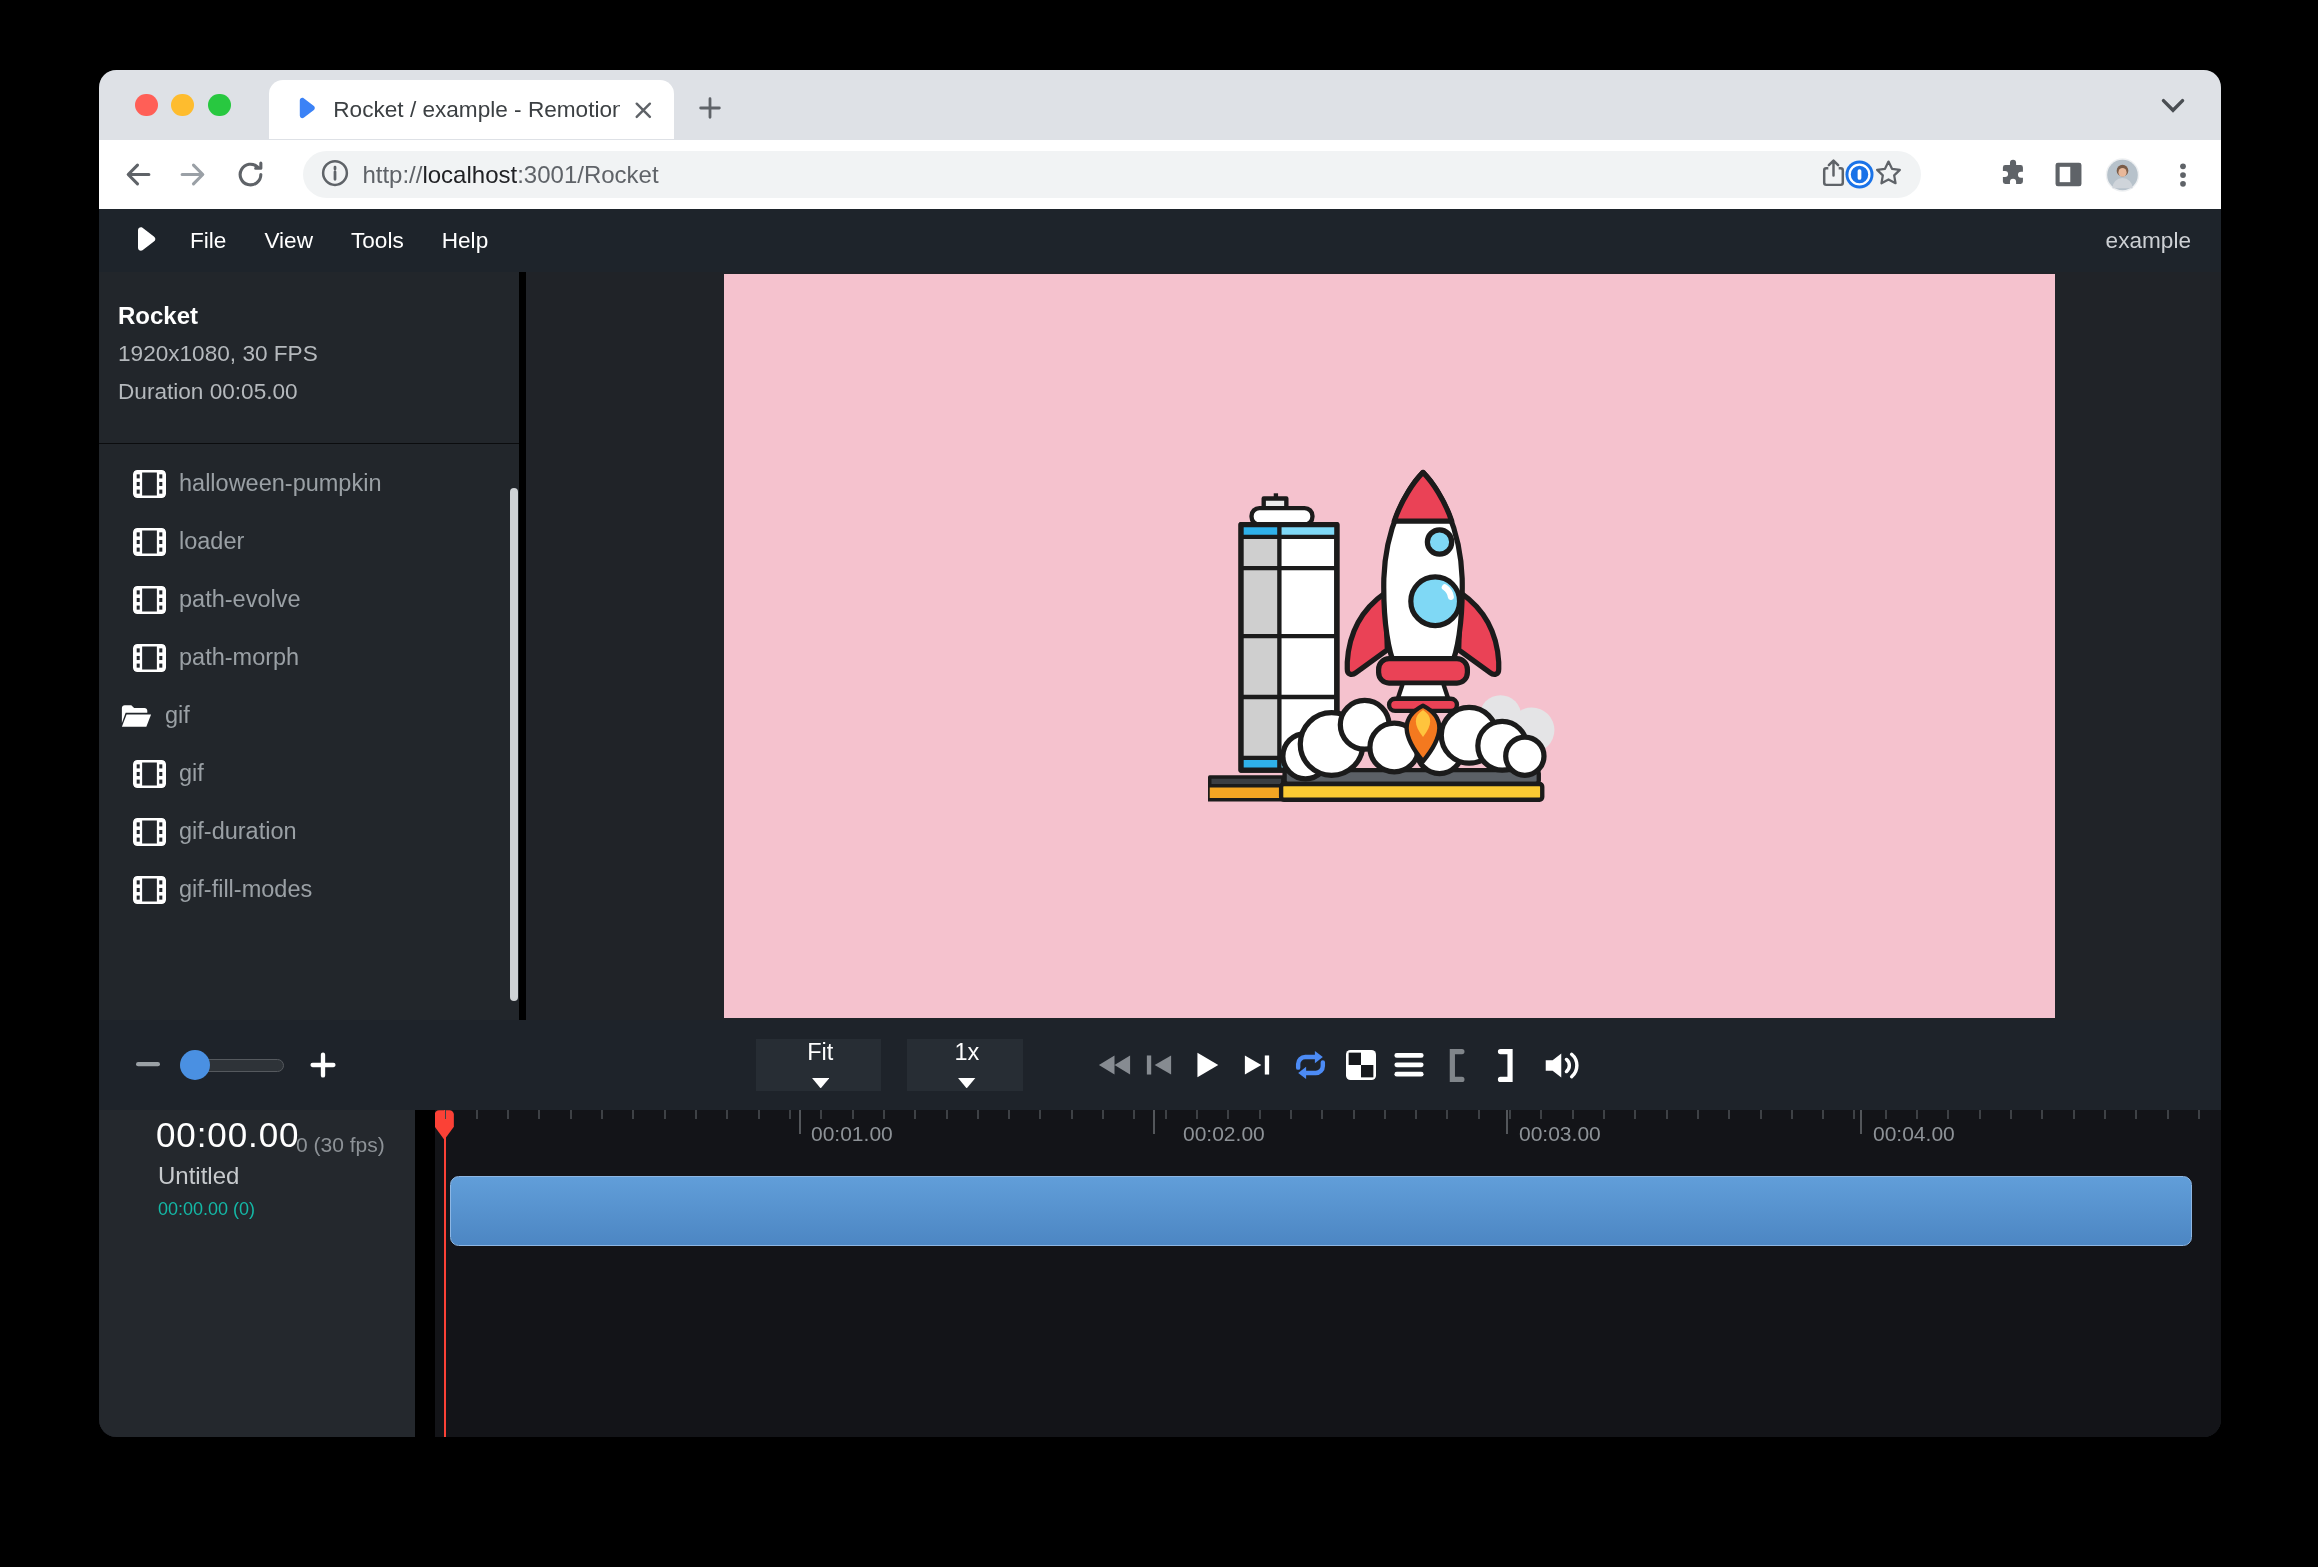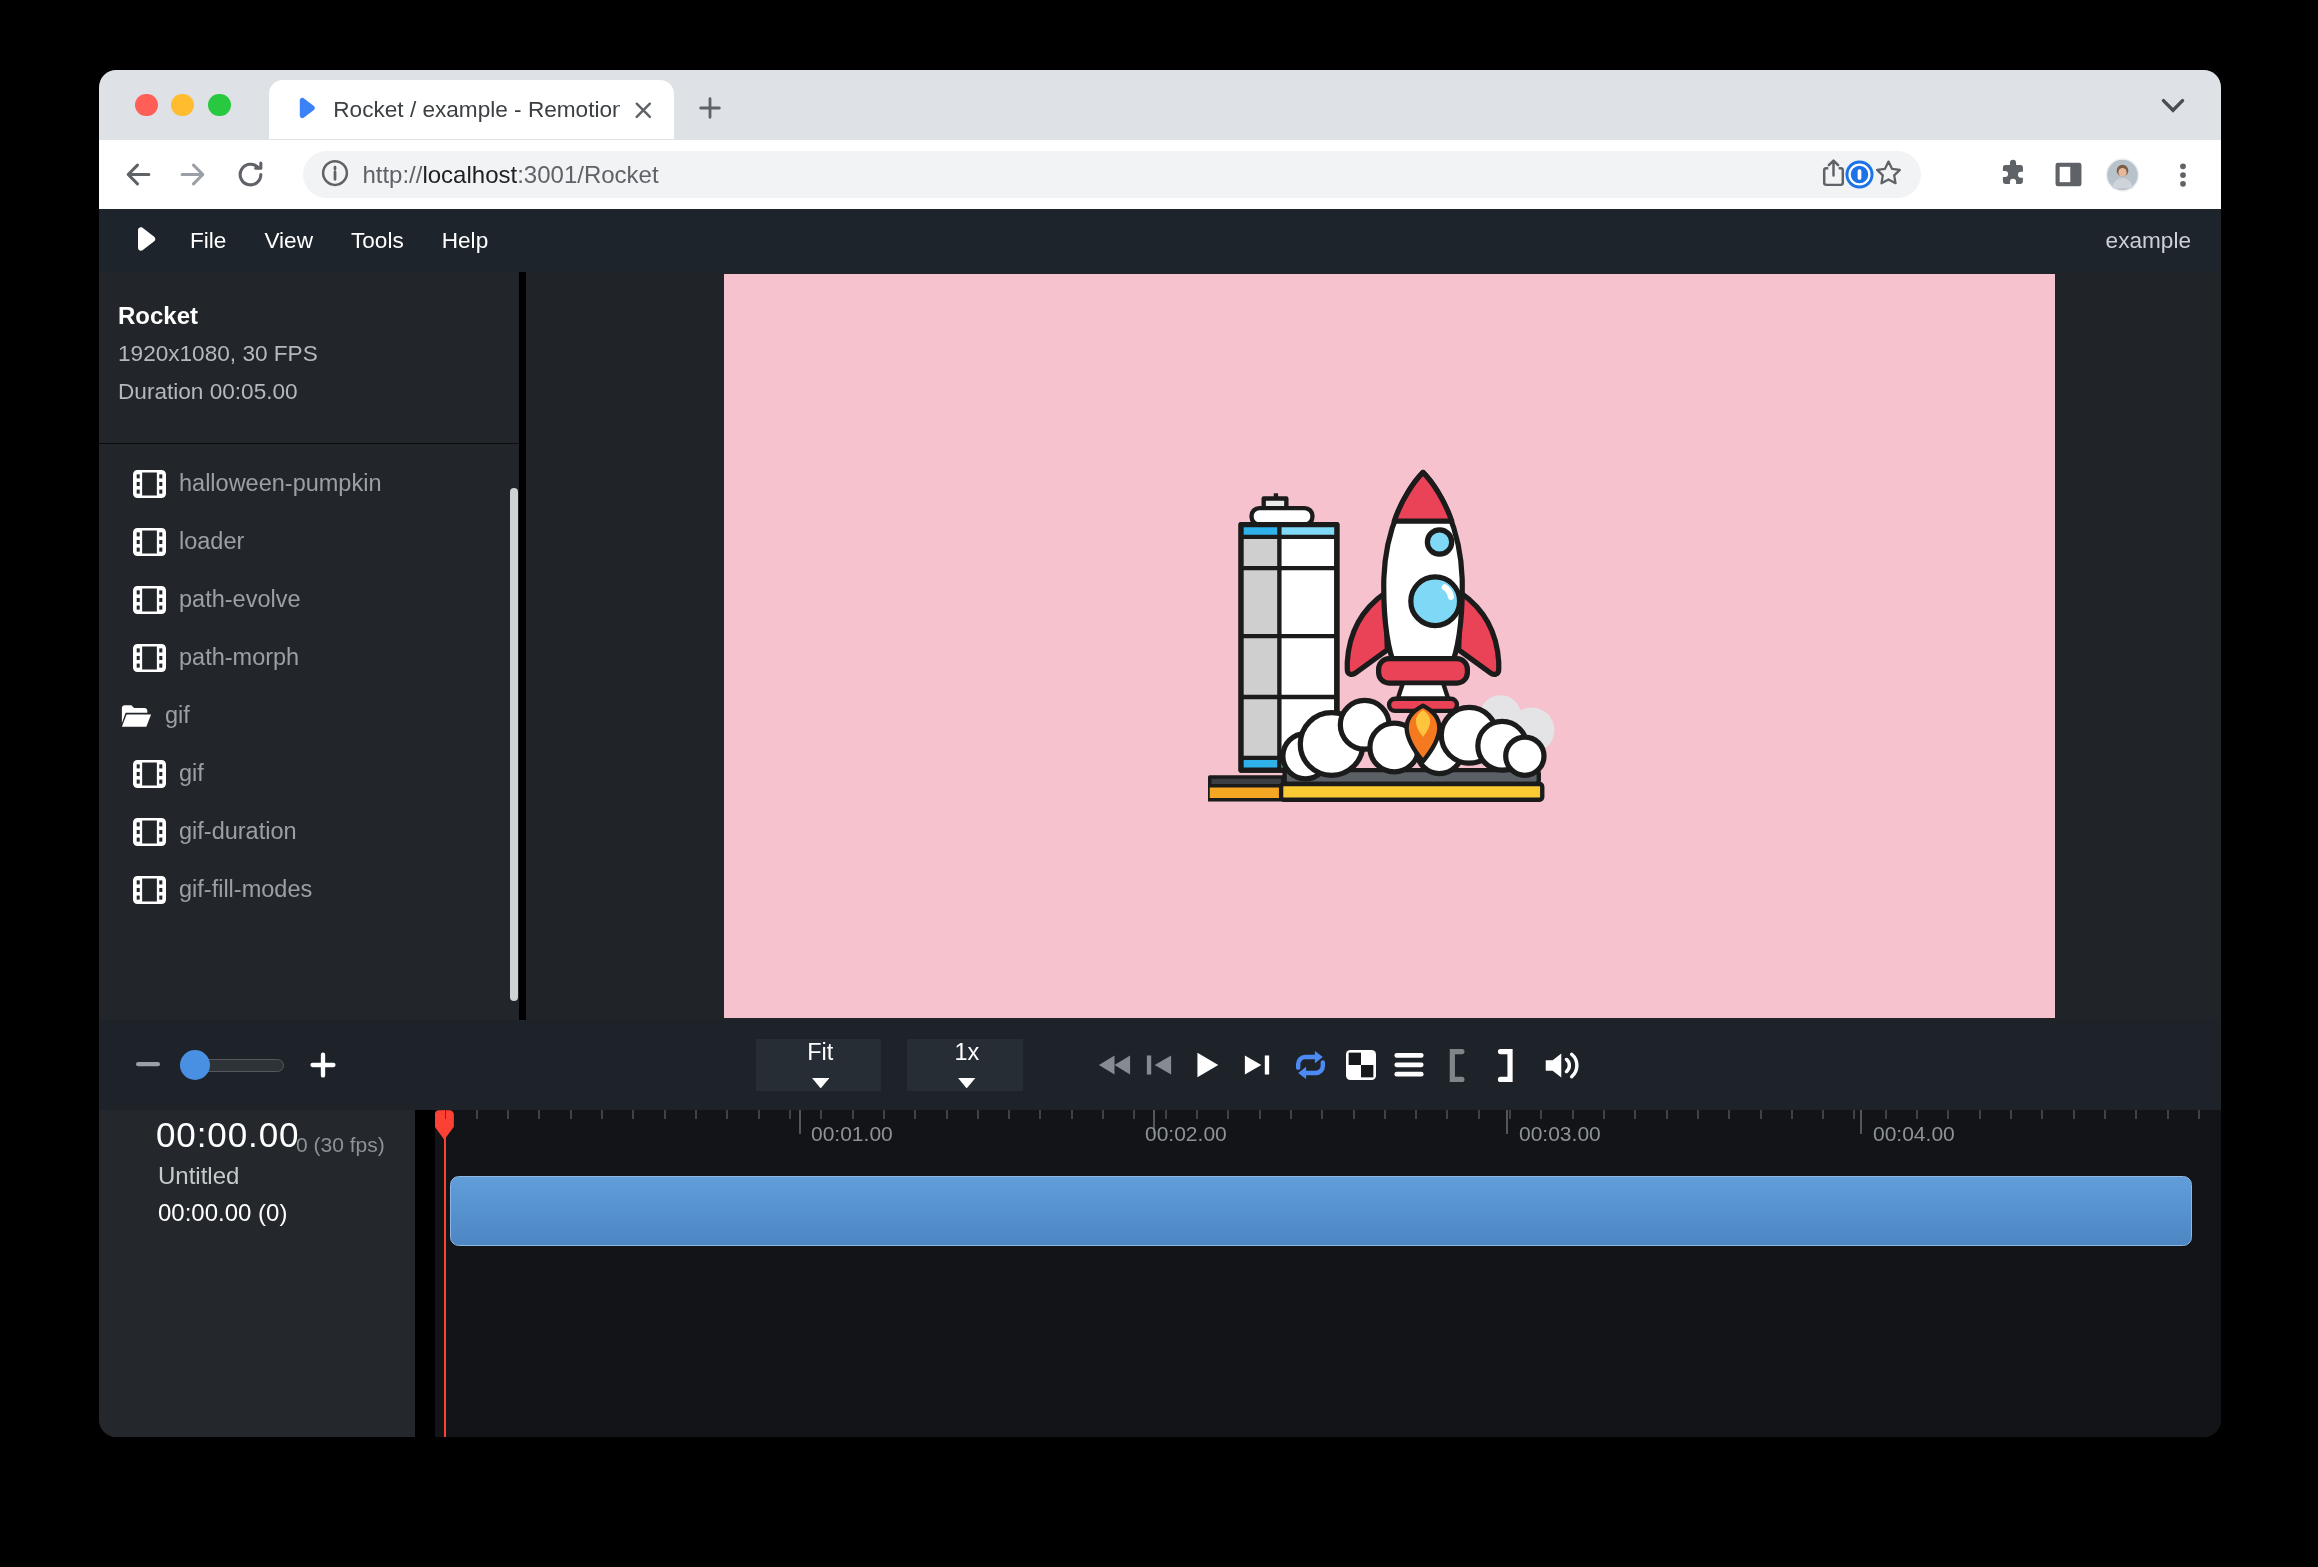--- a/index.html
+++ b/index.html
@@ -70,21 +70,21 @@
   .dd-label { color:#fff; font-size:23.5px; }
 
   
   .timeline { position:absolute; left:0; top:1040px; width:100%; height:327px; background:#131418; }
   .tl-left { position:absolute; left:0; top:0; width:316px; height:100%; background:#24282d; }
   .tl-gap { position:absolute; left:316px; top:0; width:20px; height:100%; background:#000; }
   .tl-region { position:absolute; left:336px; top:0; right:0; height:100%; overflow:hidden; }
   .cur-time { position:absolute; left:57px; top:5.2px; color:#fff; font-size:35px; font-weight:500; letter-spacing:0.9px; }
   .cur-frame { position:absolute; left:197px; top:22.6px; color:#8d9297; font-size:21px; }
   .track-name { position:absolute; left:59px; top:52px; color:#c7cacd; font-size:24px; }
-  .track-time { position:absolute; left:59px; top:89px; color:#ffffff; font-size:24px; }
+  .track-time { position:absolute; left:59px; top:89px; color:#14b8a6; font-size:18px; }
   .tick { position:absolute; top:0; width:1.7px; height:8.7px; background:#3e4145; }
   .tick-major { position:absolute; top:0; width:1.7px; height:24px; background:#53565a; }
   .tick-label { position:absolute; top:12px; color:#8d9297; font-size:21px; white-space:nowrap; }
   .track-bar { position:absolute; left:15px; top:66px; width:1742px; height:70px; border-radius:8.7px;
                background:linear-gradient(#619ed9,#4c86c3); border:1.7px solid #8db6e3; }
   .playhead-line { position:absolute; left:8.7px; top:0; width:2.6px; height:100%; background:#fb4136; }
   .playhead-marker { position:absolute; left:-1.7px; top:0; }
 </style>
 </head>
 <body>
@@ -575,21 +575,21 @@
           <div class="tick" style="left: 1575px;"></div>
           <div class="tick" style="left: 1606px;"></div>
           <div class="tick" style="left: 1638px;"></div>
           <div class="tick" style="left: 1669px;"></div>
           <div class="tick" style="left: 1700px;"></div>
           <div class="tick" style="left: 1732px;"></div>
           <div class="tick" style="left: 1763px;"></div>
           <div class="tick-major" style="left: 364px;"></div>
           <div class="tick-label" style="left: 376px;">00:01.00</div>
           <div class="tick-major" style="left: 718px;"></div>
-          <div class="tick-label" style="left: 710px;">00:02.00</div>
+          <div class="tick-label" style="left: 748px;">00:02.00</div>
           <div class="tick-major" style="left: 1071px;"></div>
           <div class="tick-label" style="left: 1084px;">00:03.00</div>
           <div class="tick-major" style="left: 1425px;"></div>
           <div class="tick-label" style="left: 1438px;">00:04.00</div>
         </div>
     </div>
 
   </div>
 </div>
 

